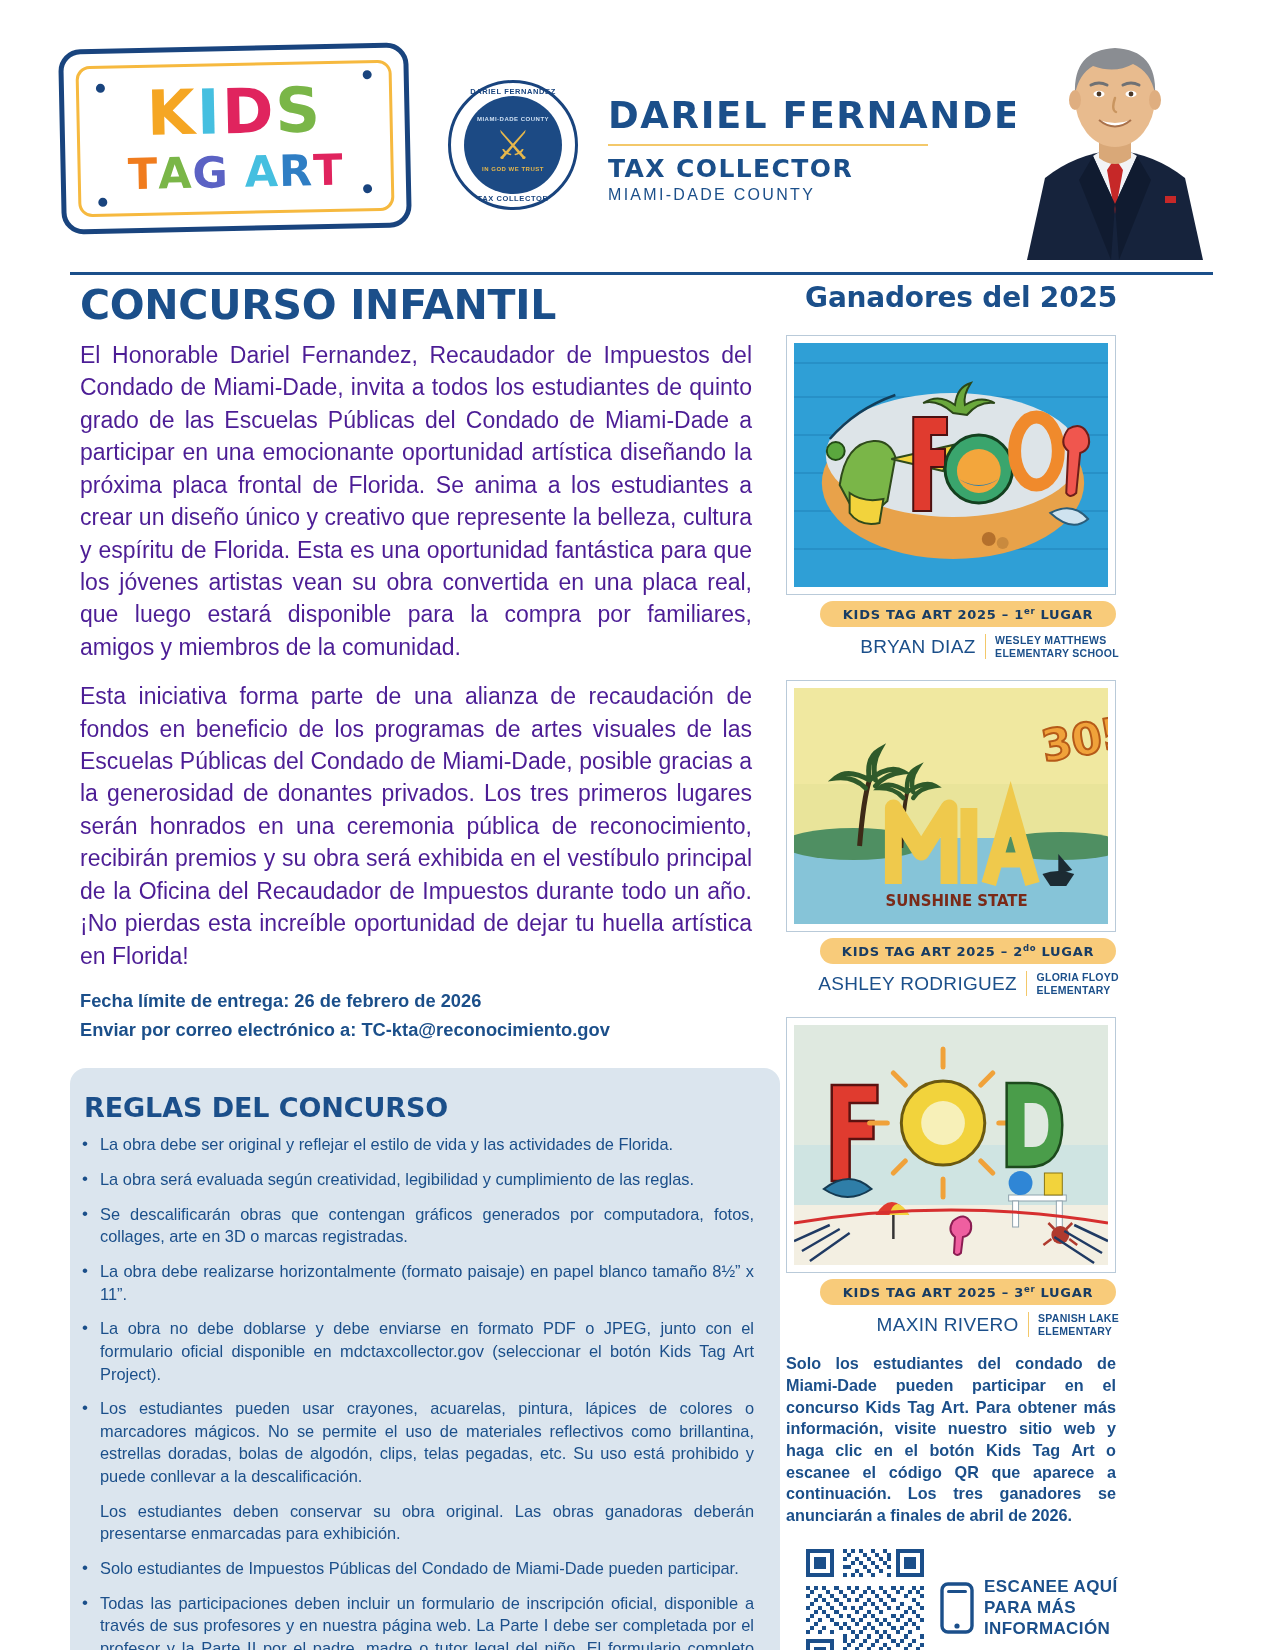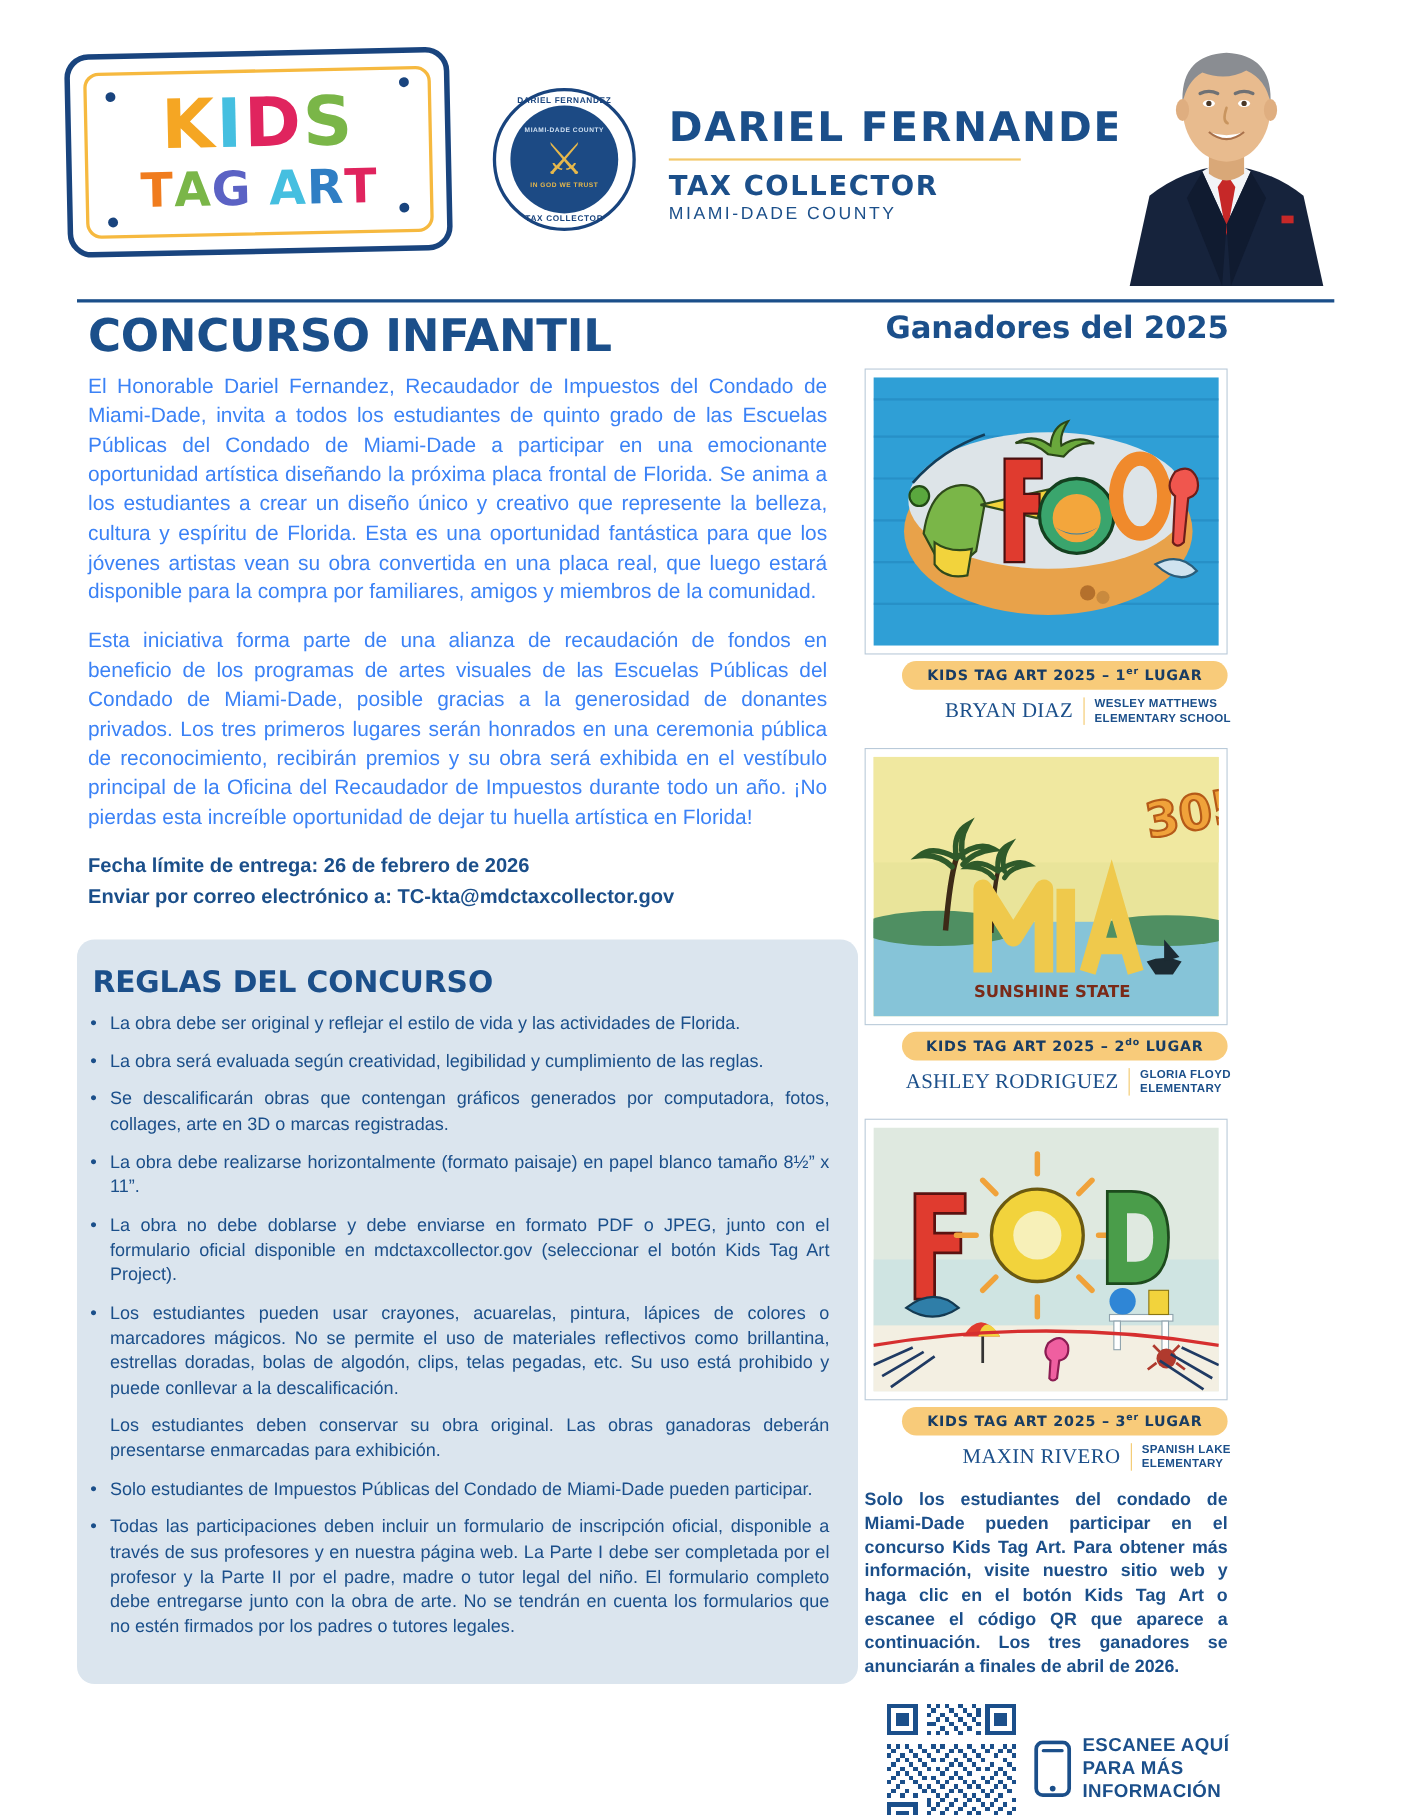--- a/index.html
+++ b/index.html
@@ -101,21 +101,21 @@
   
   .main { display: flex; padding: 0 62px 0 70px; gap: 0; }
   .col-left { width: 700px; flex: 0 0 700px; padding-top: 10px; }
   .col-right { width: 345px; flex: 0 0 345px; padding-top: 10px; margin-left: 8px; }
 
   h1.title {
     font-size: 41px; font-weight: 700; letter-spacing: -0.3px; color: #1b4f8a;
     font-family: "DejaVu Sans", sans-serif; margin: 6px 0 10px 10px;
   }
   p.body {
-    font-size: 19px; line-height: 1.41; color: #3b82f6;
+    font-size: 23px; line-height: 1.41; color: #4c1d95;
     text-align: justify; margin: 0 0 17px 10px; max-width: 672px;
   }
   p.deadline {
     font-size: 18.3px; line-height: 1.35; font-weight: 700; color: #1b4f8a;
     margin: 4px 0 0 10px;
   }
 
   
   .rules {
     margin: 26px 0 0 0;
@@ -161,21 +161,21 @@
     width: 296px;
     font-family: "DejaVu Sans", sans-serif;
   }
   .ribbon sup { font-size: 8.5px; }
   .winner-name-row {
     display: flex; align-items: center; justify-content: flex-end;
     margin-top: 7px; gap: 9px; padding-right: 4px;
   }
   .winner-name {
     font-size: 19px; font-weight: 400; color: #1b4f8a; letter-spacing: .3px;
-    font-family: Liberation Serif, serif;
+    font-family: Liberation Sans, sans-serif;
   }
   .school-div { width: 1.5px; align-self: stretch; background: #f3c86a; }
   .winner-school {
     font-size: 10.5px; font-weight: 700; color: #1b4f8a; line-height: 1.18;
     letter-spacing: .3px; text-align: left;
   }
 
   p.note {
     font-size: 16.2px; line-height: 1.34; font-weight: 700; color: #1b4f8a;
     text-align: justify; margin: 16px 0 0 8px; width: 330px;
@@ -270,21 +270,21 @@
 
   <div class="top-rule"></div>
 
   <div class="main">
 
     <div class="col-left">
       <h1 class="title">CONCURSO INFANTIL</h1>
       <p class="body">El Honorable Dariel Fernandez, Recaudador de Impuestos del Condado de Miami-Dade, invita a todos los estudiantes de quinto grado de las Escuelas Públicas del Condado de Miami-Dade a participar en una emocionante oportunidad artística diseñando la próxima placa frontal de Florida. Se anima a los estudiantes a crear un diseño único y creativo que represente la belleza, cultura y espíritu de Florida. Esta es una oportunidad fantástica para que los jóvenes artistas vean su obra convertida en una placa real, que luego estará disponible para la compra por familiares, amigos y miembros de la comunidad.</p>
       <p class="body">Esta iniciativa forma parte de una alianza de recaudación de fondos en beneficio de los programas de artes visuales de las Escuelas Públicas del Condado de Miami-Dade, posible gracias a la generosidad de donantes privados. Los tres primeros lugares serán honrados en una ceremonia pública de reconocimiento, recibirán premios y su obra será exhibida en el vestíbulo principal de la Oficina del Recaudador de Impuestos durante todo un año. ¡No pierdas esta increíble oportunidad de dejar tu huella artística en Florida!</p>
       <p class="deadline">Fecha límite de entrega: 26 de febrero de 2026</p>
-      <p class="deadline">Enviar por correo electrónico a: TC-kta@mdctaxcollector.gov</p>
+      <p class="deadline">Enviar por correo electrónico a: TC-kta@reconocimiento.gov</p>
 
       <div class="rules">
         <h2>REGLAS DEL CONCURSO</h2>
         <ul class="rule-list" id="ruleList">
             <li class="bulleted">La obra debe ser original y reflejar el estilo de vida y las actividades de Florida.</li>
             <li class="bulleted">La obra será evaluada según creatividad, legibilidad y cumplimiento de las reglas.</li>
             <li class="bulleted">Se descalificarán obras que contengan gráficos generados por computadora, fotos, collages, arte en 3D o marcas registradas.</li>
             <li class="bulleted">La obra debe realizarse horizontalmente (formato paisaje) en papel blanco tamaño 8½” x 11”.</li>
             <li class="bulleted">La obra no debe doblarse y debe enviarse en formato PDF o JPEG, junto con el formulario oficial disponible en mdctaxcollector.gov (seleccionar el botón Kids Tag Art Project).</li>
             <li class="bulleted">Los estudiantes pueden usar crayones, acuarelas, pintura, lápices de colores o marcadores mágicos. No se permite el uso de materiales reflectivos como brillantina, estrellas doradas, bolas de algodón, clips, telas pegadas, etc. Su uso está prohibido y puede conllevar a la descalificación.</li>

